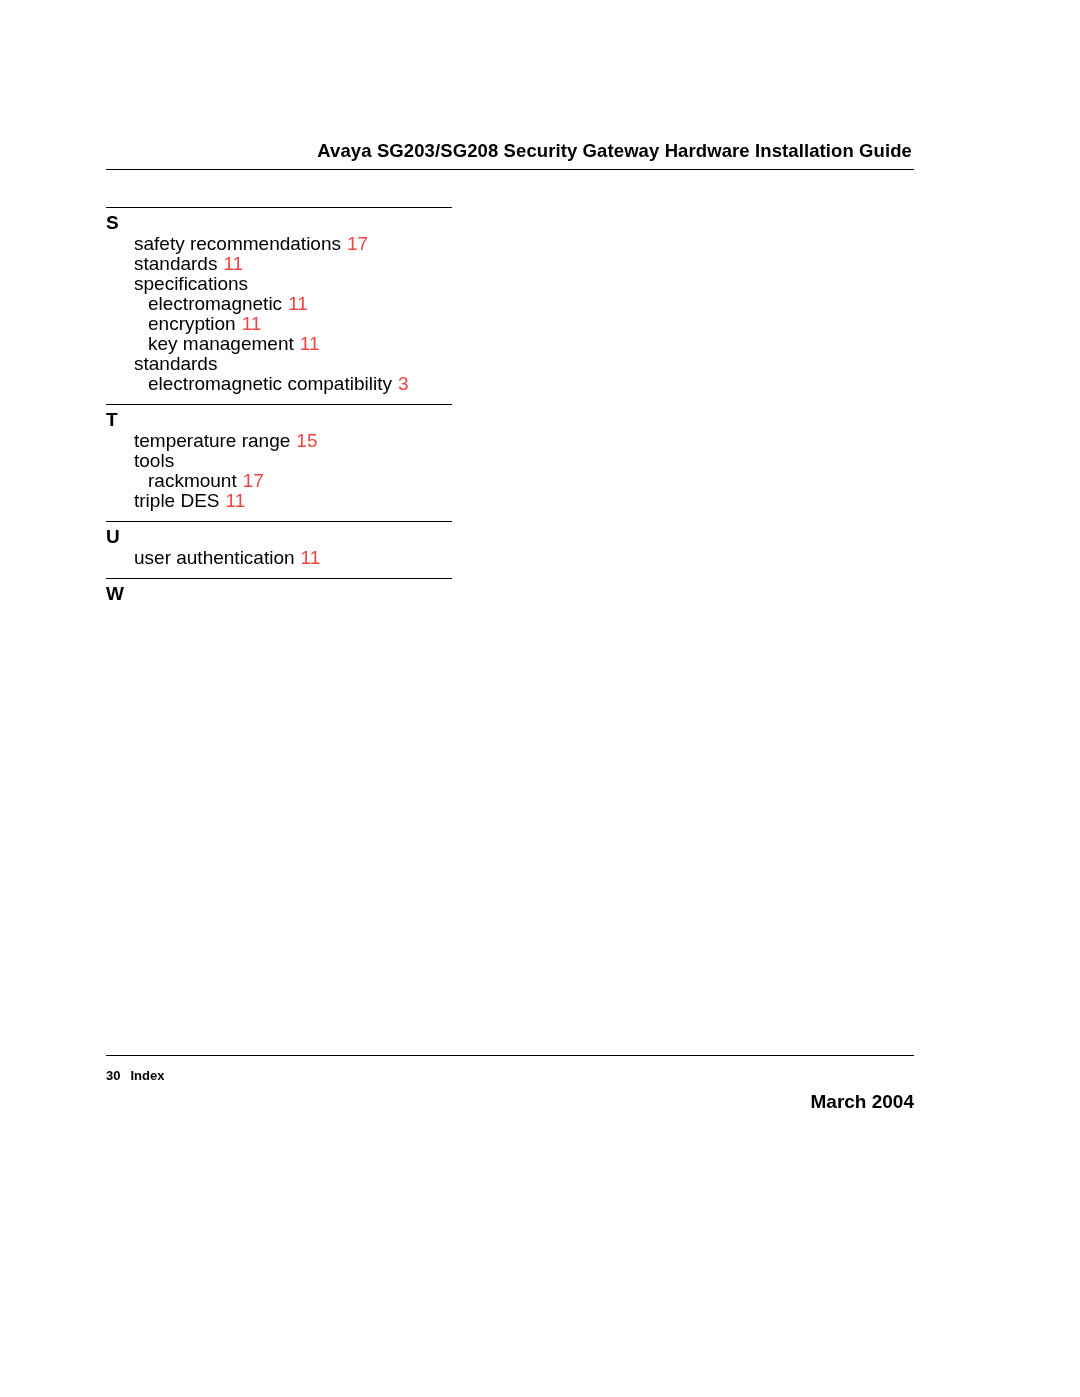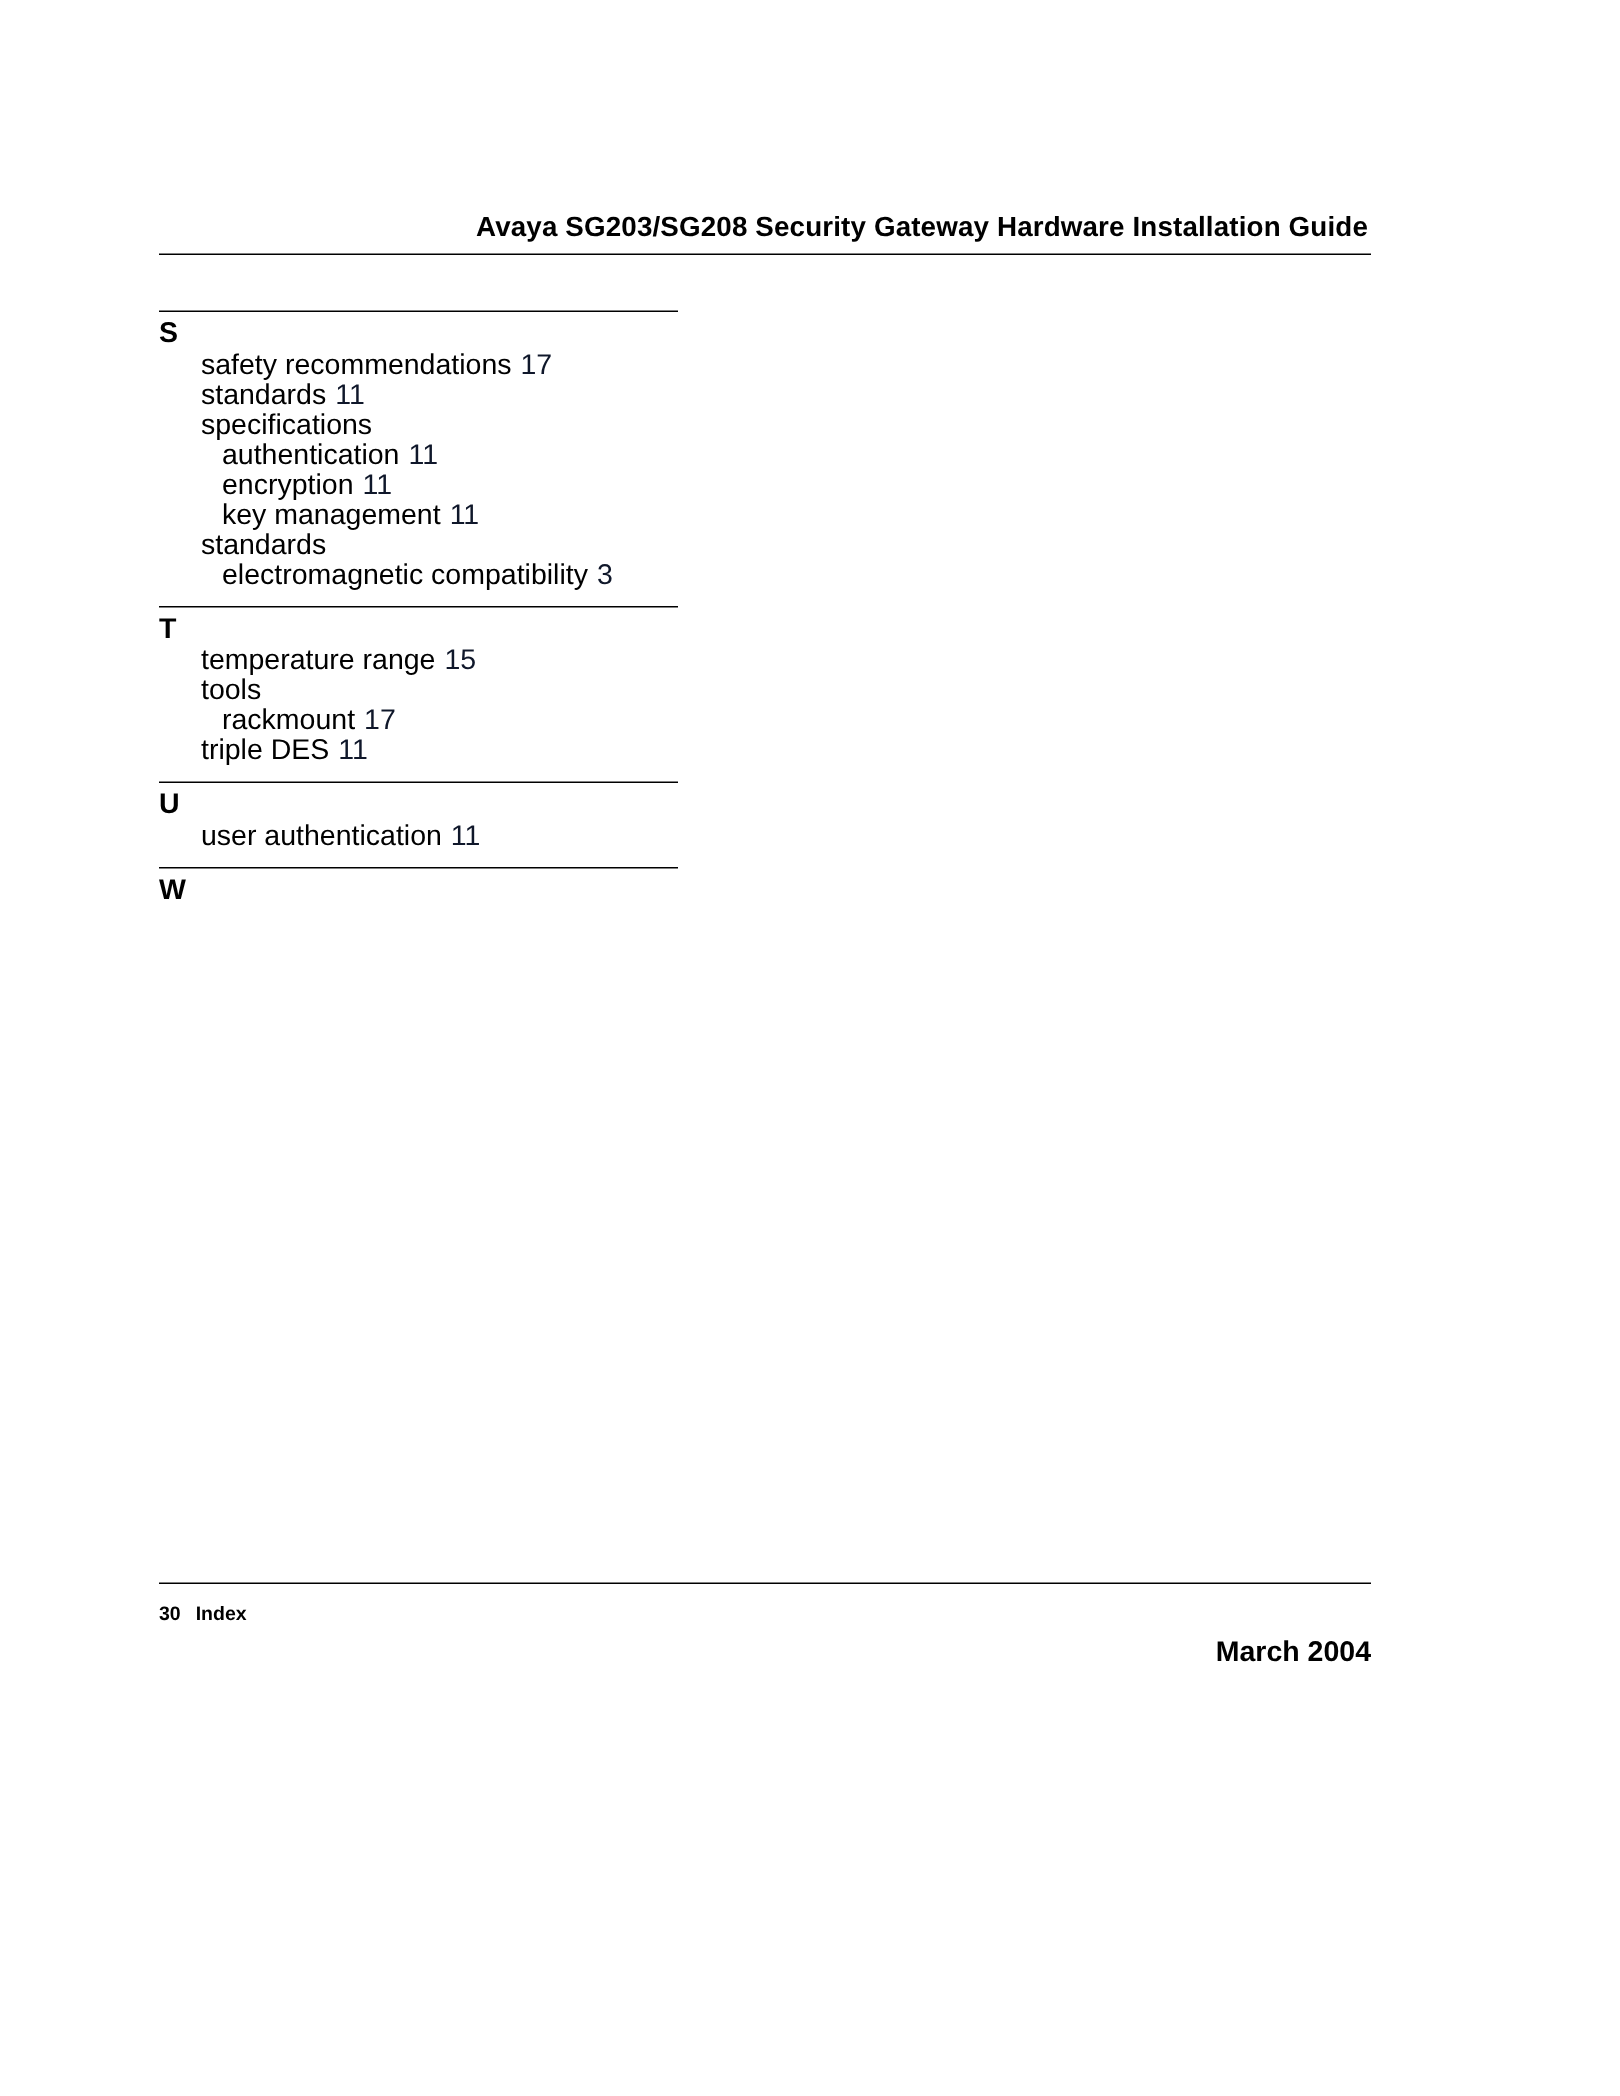--- a/index.html
+++ b/index.html
@@ -55,21 +55,21 @@
   }
   .entry {
     margin: 0;
     line-height: 20px;
   }
   .subentry {
     margin: 0 0 0 14px;
     line-height: 20px;
   }
   .page-link {
-    color: #0f172a;
+    color: #ef4444;
     cursor: pointer;
   }
   .entry-label {
     display: inline;
     margin-left: 28px;
   }
   .sp {
     display: inline-block;
     width: 6px;
   }
@@ -118,21 +118,21 @@
     <div class="entry">
       <span class="entry-label">safety recommendations</span><span class="sp"></span><span class="page-link">17</span>
     </div>
     <div class="entry">
       <span class="entry-label">standards</span><span class="sp"></span><span class="page-link">11</span>
     </div>
     <div class="entry">
       <span class="entry-label">specifications</span>
     </div>
     <div class="subentry">
-      <span class="entry-label">authentication</span><span class="sp"></span><span class="page-link">11</span>
+      <span class="entry-label">electromagnetic</span><span class="sp"></span><span class="page-link">11</span>
     </div>
     <div class="subentry">
       <span class="entry-label">encryption</span><span class="sp"></span><span class="page-link">11</span>
     </div>
     <div class="subentry">
       <span class="entry-label">key management</span><span class="sp"></span><span class="page-link">11</span>
     </div>
     <div class="entry">
       <span class="entry-label">standards</span>
     </div>

